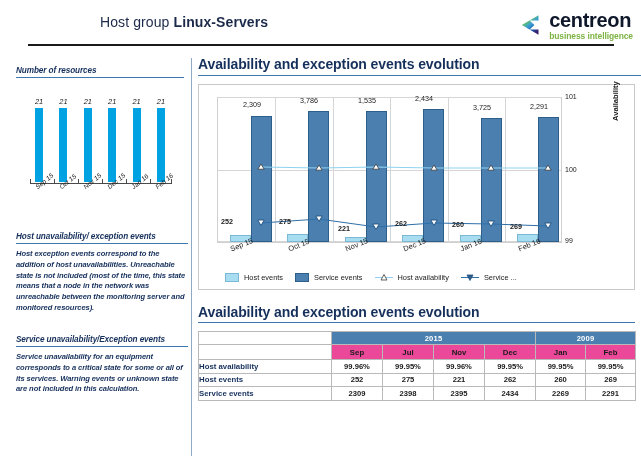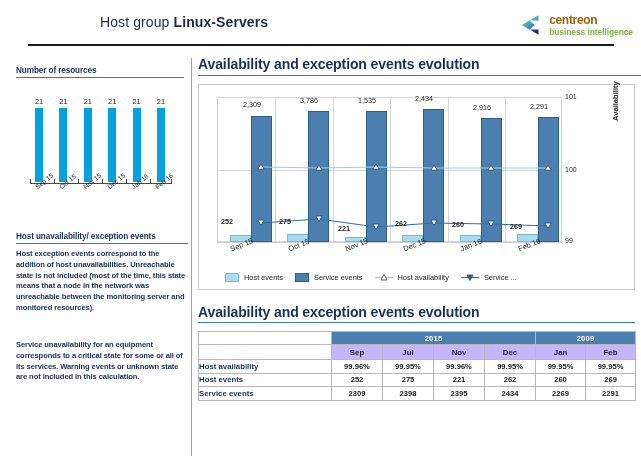--- a/index.html
+++ b/index.html
@@ -18,25 +18,25 @@
     font-size:14px; color:#1b2a4a; letter-spacing:.1px;
   }
   .header-title .hg-label { font-weight:400; }
   .header-title .hg-value { font-weight:bold; }
   .header-rule {
     position:absolute; left:28px; top:44px; width:586px; height:2px; background:#1a1a1a;
   }
   .logo { position:absolute; right:8px; top:10px; height:30px; display:flex; align-items:center; gap:5px; }
   .logo-mark { width:26px; height:26px; position:relative; }
   .logo-text { display:flex; flex-direction:column; line-height:1; }
-  .logo-name { font-size:12px; font-weight:bold; color:#a16207; letter-spacing:-.3px; }
+  .logo-name { font-size:20px; font-weight:bold; color:#0f172a; letter-spacing:-.3px; }
   .logo-tag { font-size:8.5px; font-weight:bold; color:#7cb342; letter-spacing:-.1px; margin-top:2px; }
 
   
-  .sidebar { position:absolute; left:0; top:56px; width:192px; height:400px; }
+  .sidebar { position:absolute; left:0; top:56px; width:192px; height:400px;font-style:italic; }
   .side-divider { position:absolute; left:191px; top:58px; width:1px; height:398px; background:#8fa8c4; }
 
   .sec-title {
     font-size:8.2px; font-weight:bold; color:#16305c;
     padding-bottom:2px; border-bottom:1.6px solid #3f78ae;
     letter-spacing:-.1px; white-space:nowrap;
   }
   .sec-body {
     font-size:7.6px; font-weight:bold; color:#16305c; line-height:1.42;
     letter-spacing:-.1px; margin-top:5px;
@@ -121,21 +121,21 @@
 
   
   .table-sec { position:relative; margin-top:14px; width:437px; }
   table.dt { border-collapse:collapse; width:437px; margin-top:8px; table-layout:fixed; }
   table.dt td, table.dt th { border:1px solid #b9b9b9; padding:0; }
   .th-year {
     background:#4a7fb0; color:#fff; font-size:7.6px; font-weight:bold;
     text-align:center; height:13px; letter-spacing:.2px;
   }
   .th-mon {
-    font-size:7.8px; font-weight:bold; color:#1a1a1a; text-align:center; height:15px; background:#c4b5fd;
+    font-size:7.8px; font-weight:bold; color:#1a1a1a; text-align:center; height:15px; background:#ec4899;
   }
   .cell-lbl {
     font-size:7.8px; font-weight:bold; color:#16305c; text-align:left;
     padding-left:4px; height:13.5px; border-left:none; border-right:1px solid #b9b9b9;
     border-top:none; border-bottom:none;
   }
   .cell-val {
     font-size:7.6px; font-weight:bold; color:#1a1a1a; text-align:center; height:13.5px;
     border-top:none; border-bottom:none; border-left:none; border-right:none;
   }
@@ -234,20 +234,21 @@
         </div>
       </div>
     </div>
 
     <div class="txt-block-1">
       <div class="sec-title">Host unavailability/ exception events</div>
       <div class="sec-body">Host exception events correspond to the addition of host unavailabilities. Unreachable state is not included (most of the time, this state means that a node in the network was unreachable between the monitoring server and monitored resources).</div>
     </div>
 
     <div class="txt-block-2">
+      <div class="sec-title">Service unavailability/Exception events</div>
       <div class="sec-body">Service unavailability for an equipment corresponds to a critical state for some or all of its services. Warning events or unknown state are not included in this calculation.</div>
     </div>
   </div>
 
   <div class="main">
 
     <div class="main-sec-title">Availability and exception events evolution</div>
 
     <div class="chart-panel">
 
@@ -301,21 +302,21 @@
             <polygon points="269.8,124 276.2,124 273,129.5"></polygon>
             <polygon points="326.8,126 333.2,126 330,131.5"></polygon>
           </g>
         </svg>
       </div>
 
       <div class="svc-label" style="left:32px;  top:15px; width:42px">2,309</div>
       <div class="svc-label" style="left:89px;  top:11px; width:42px">3,786</div>
       <div class="svc-label" style="left:147px; top:11px; width:42px">1,535</div>
       <div class="svc-label" style="left:204px; top:9px;  width:42px">2,434</div>
-      <div class="svc-label" style="left:262px; top:18px; width:42px">2,916</div>
+      <div class="svc-label" style="left:262px; top:18px; width:42px">3,725</div>
       <div class="svc-label" style="left:319px; top:17px; width:42px">2,291</div>
 
       <div class="host-label" style="left:22px;  top:132px">252</div>
       <div class="host-label" style="left:80px;  top:132px">275</div>
       <div class="host-label" style="left:139px; top:139px">221</div>
       <div class="host-label" style="left:196px; top:134px">262</div>
       <div class="host-label" style="left:253px; top:135px">260</div>
       <div class="host-label" style="left:311px; top:137px">269</div>
 
       <div class="axis-right">

